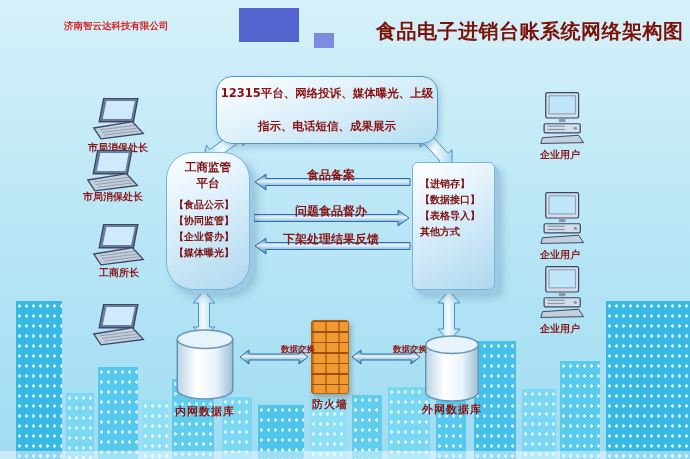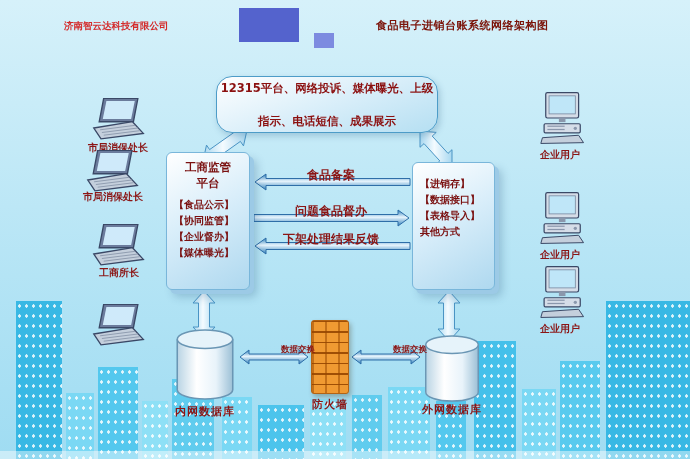--- a/index.html
+++ b/index.html
@@ -11,36 +11,36 @@
   .bld{position:absolute;bottom:0;
     background-image:radial-gradient(rgba(255,255,255,.85) 1px,transparent 1.5px);
     background-size:7px 10px;}
   .ground{position:absolute;left:0;bottom:0;width:100%;height:8px;background:rgba(255,255,255,.45);}
   
   #arrows{position:absolute;left:0;top:0;z-index:2;pointer-events:none;}
   
   .company{position:absolute;left:64px;top:20px;font-size:9.5px;font-weight:bold;color:#d42a2a;z-index:3;white-space:nowrap;}
   .logo-lg{position:absolute;left:239px;top:8px;width:60px;height:34px;background:#5463cd;z-index:3;}
   .logo-sm{position:absolute;left:314px;top:33px;width:20px;height:15px;background:#7d8be0;z-index:3;}
-  .title{position:absolute;left:376px;top:18px;font-size:11px;font-weight:bold;color:#7a1208;letter-spacing:.5px;z-index:3;white-space:nowrap;}
-  
-  .topbox{position:absolute;left:216px;top:76px;width:222px;height:57px;z-index:3;
+  .title{position:absolute;left:376px;top:18px;font-size:20px;font-weight:bold;color:#7a1208;letter-spacing:.5px;z-index:3;white-space:nowrap;}
+  
+  .topbox{position:absolute;left:216px;top:76px;width:222px;height:68px;z-index:3;
     border:1.6px solid #4d9cc8;border-radius:16px;box-sizing:border-box;
     background:linear-gradient(160deg,#ffffff,#d6edf9 55%,#b5dff2);
     display:flex;flex-direction:column;justify-content:center;align-items:center;gap:18px;
     box-shadow:2px 3px 6px rgba(40,90,130,.25);}
   .topbox .tl{font-size:11.5px;font-weight:bold;color:#8b1010;white-space:nowrap;}
   
   .node-box{position:absolute;z-index:3;border:1px solid #79b6da;border-radius:6px;
     background:linear-gradient(150deg,#ffffff,#d9eefa 45%,#aed8ef);
     box-shadow:4px 4px 0 #9ccae6,7px 7px 8px rgba(30,80,120,.25);
     padding:7px 4px 4px;box-sizing:border-box;}
   .node-box .bt{font-size:11.5px;font-weight:bold;color:#7a1010;text-align:center;line-height:1.35;}
   .node-box .bi{font-size:10px;font-weight:bold;color:#7a1010;line-height:16px;padding-left:3px;white-space:nowrap;}
-  #regulator-box{left:166px;top:152px;width:84px;height:138px;}
+  #regulator-box{left:166px;top:152px;width:84px;height:138px;border-radius:27px;}
   #enterprise-box{left:412px;top:162px;width:83px;height:128px;}
   .node-box .items{margin-top:6px;}
   
   .icon{position:absolute;z-index:3;}
   .user-label{position:absolute;z-index:3;font-size:10px;font-weight:bold;color:#8b1515;
     text-align:center;width:100px;transform:translateX(-50%);line-height:1.3;}
   
   .flow-label{position:absolute;z-index:4;font-size:12px;font-weight:bold;color:#8b1515;
     transform:translateX(-50%);white-space:nowrap;}
   .exchange-label{font-size:8.5px;margin-left:24px;}

